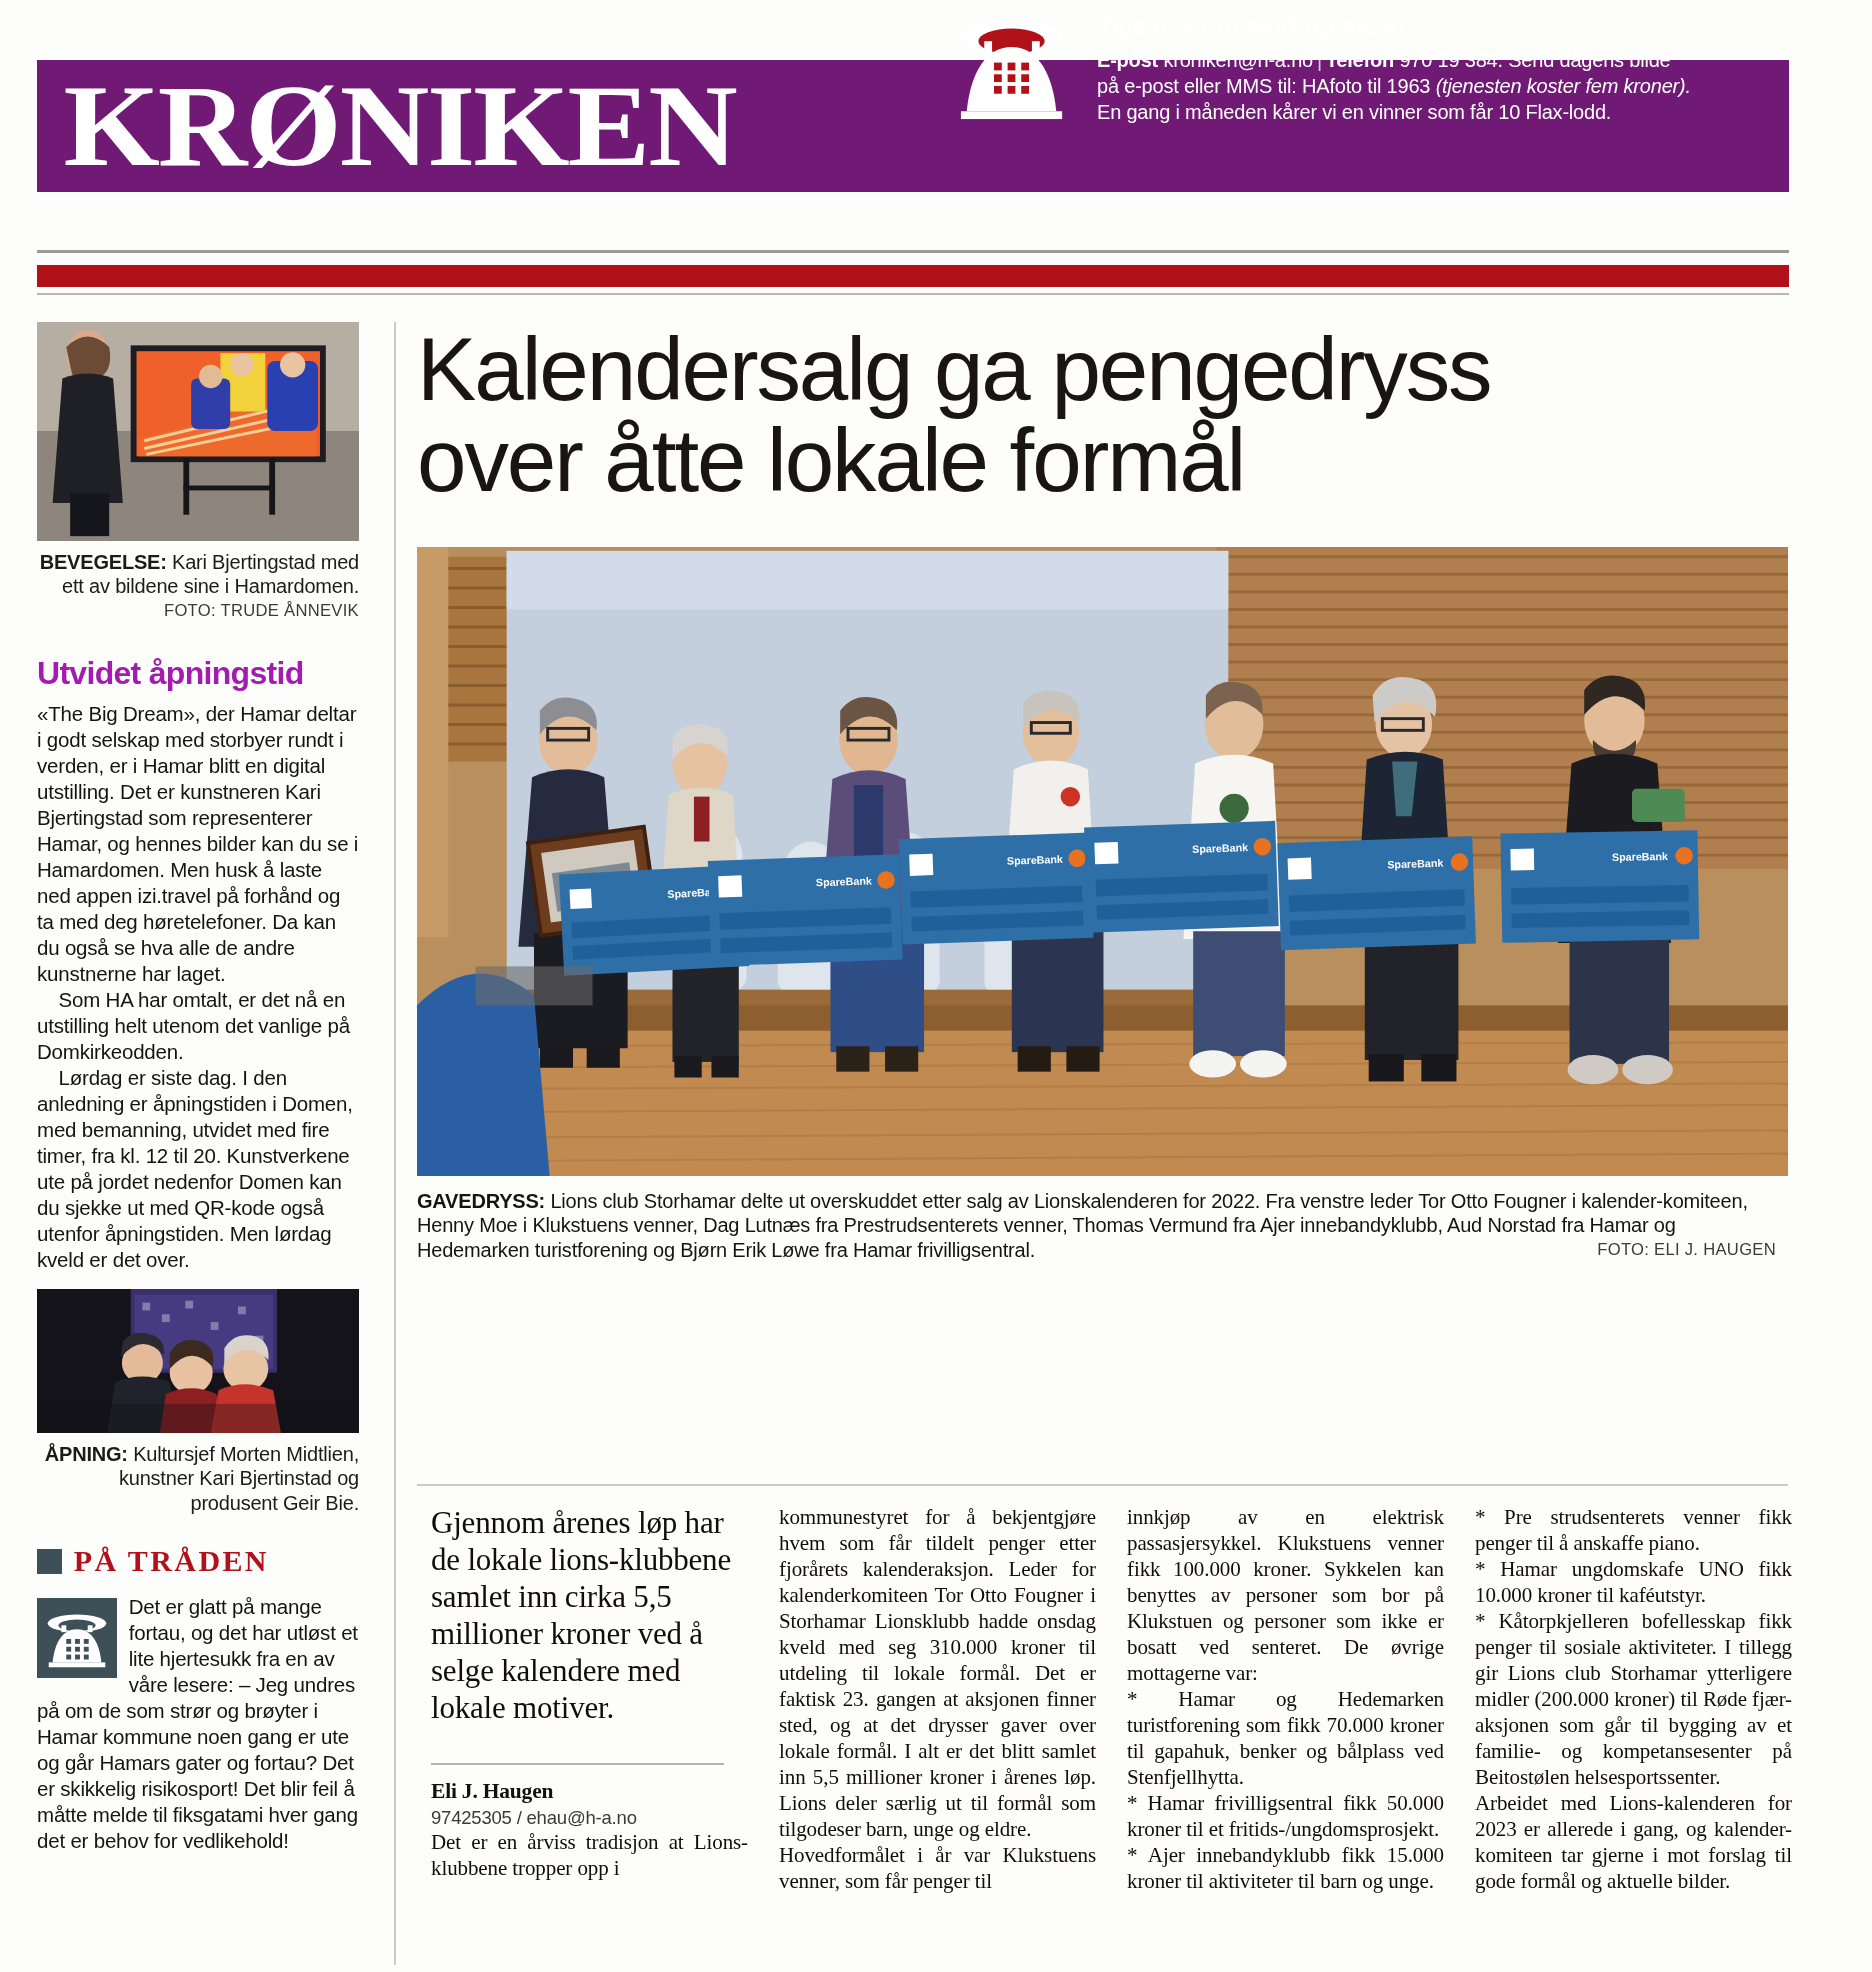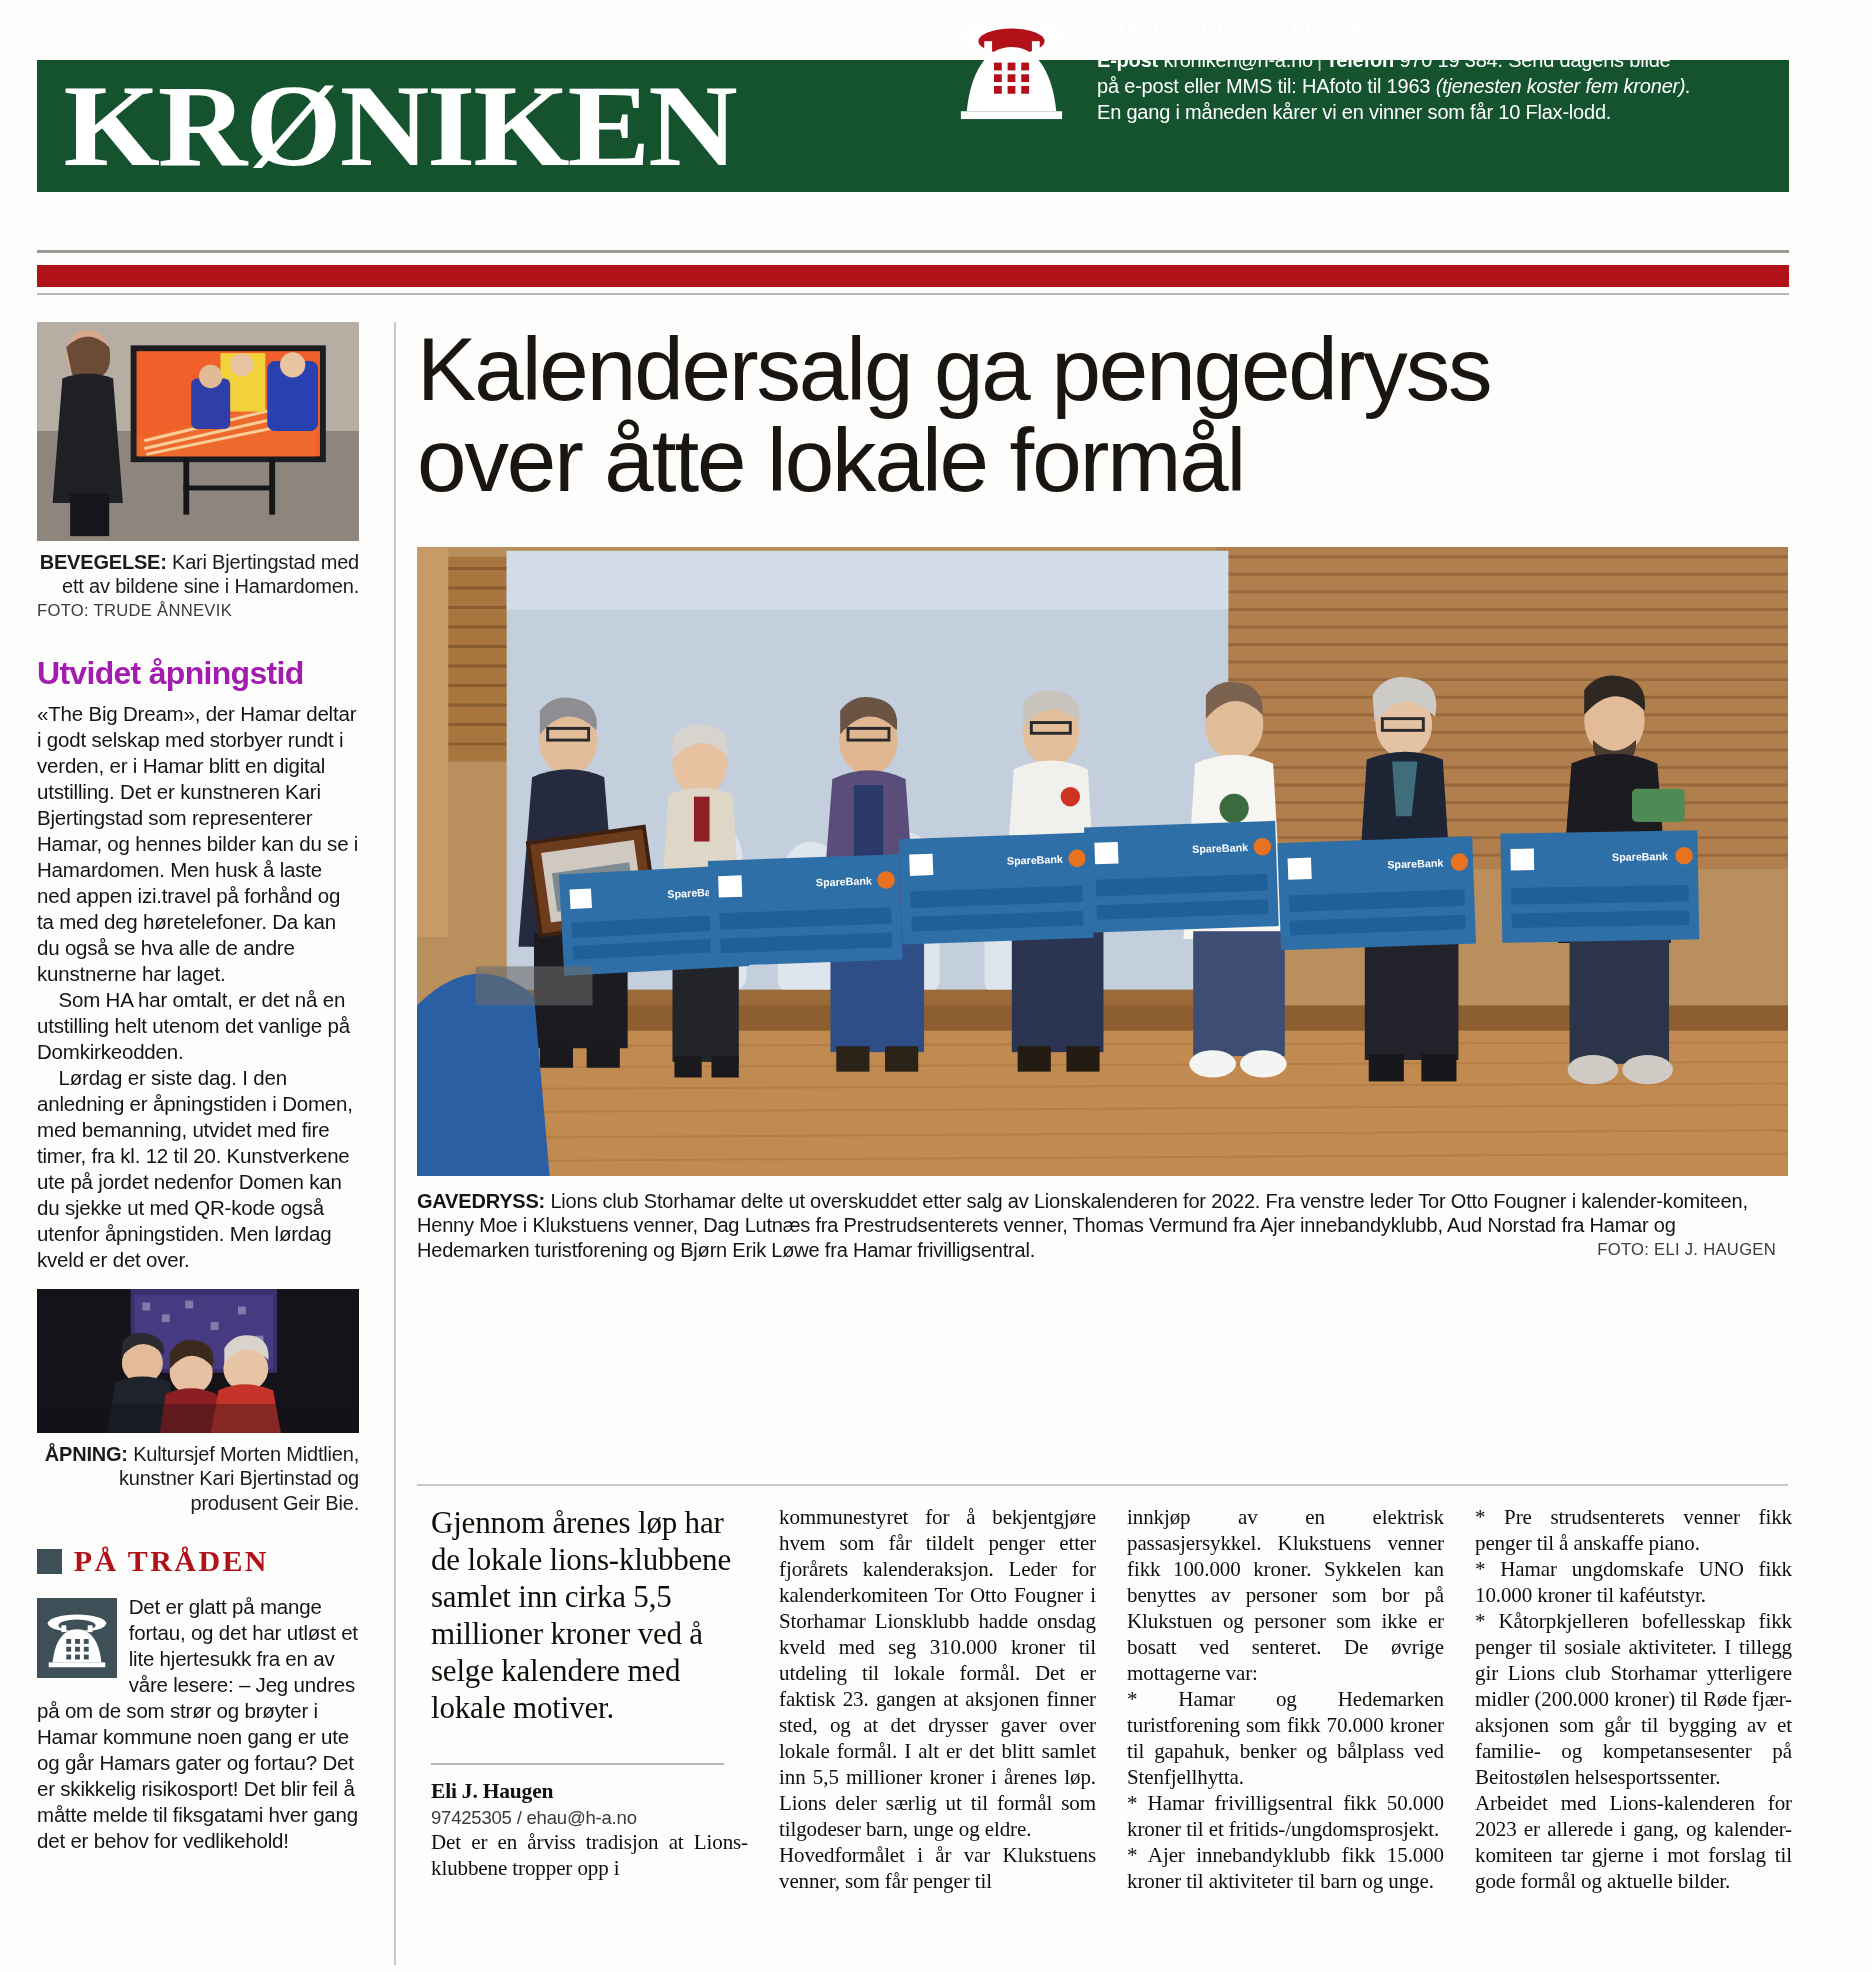--- a/index.html
+++ b/index.html
@@ -15,21 +15,21 @@
     width: 1872px;
     height: 1973px;
     background: #fdfdfc;
   }
 
   
   .masthead {
     position: absolute;
     left: 37px; top: 60px;
     width: 1752px; height: 132px;
-    background: #14532d;
+    background: #701a75;
     display: flex;
     align-items: stretch;
   }
   .masthead-title {
     font-family: "Liberation Serif", serif;
     font-weight: bold;
     font-size: 117px;
     line-height: 132px;
     color: #ffffff;
     letter-spacing: -2px;
@@ -115,21 +115,21 @@
     letter-spacing: -0.2px;
     margin-top: 8.8px;
     width: 322px;
     text-align: right;
   }
   .caption b { font-weight: bold; }
   .photo-credit {
     font-size: 16.6px;
     letter-spacing: 0.3px;
     color: #3a3a3a;
-    text-align: left;
+    text-align: right;
     width: 322px;
     margin-top: 2px;
   }
   .side-head {
     font-size: 32px;
     font-weight: bold;
     color: #a21caf;
     letter-spacing: -0.7px;
     margin-top: 34px;
     margin-bottom: 9.8px;

